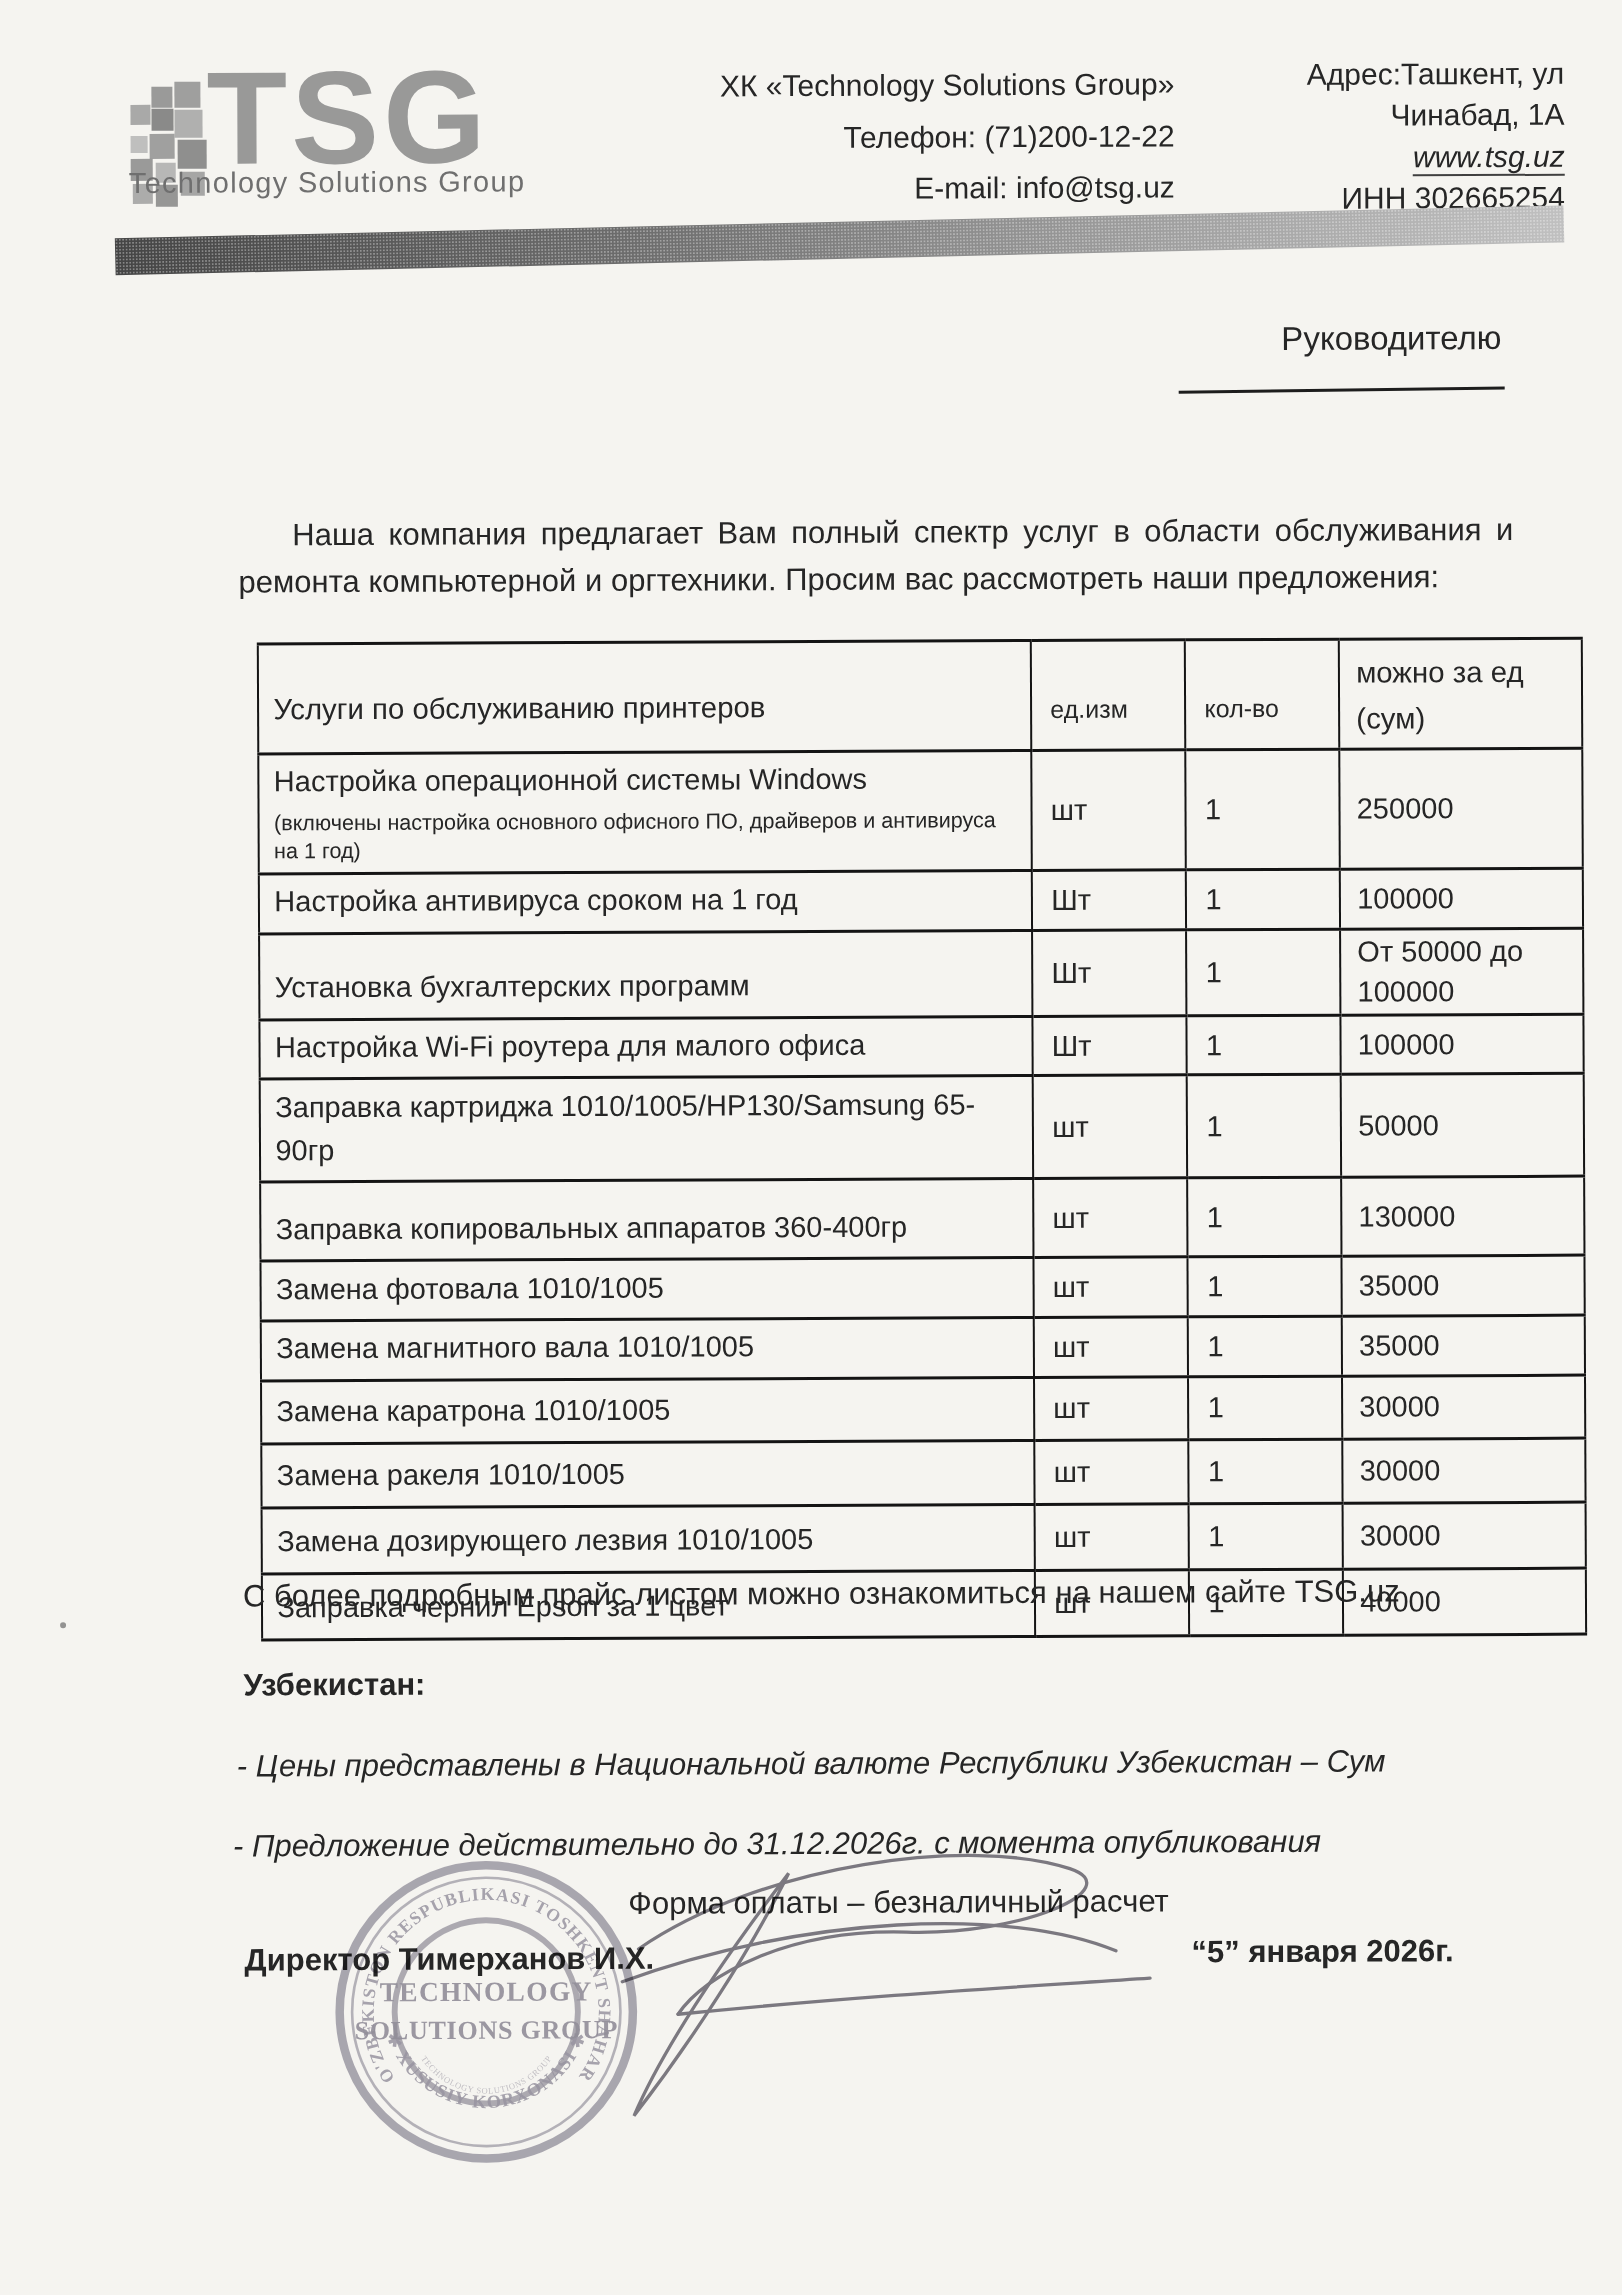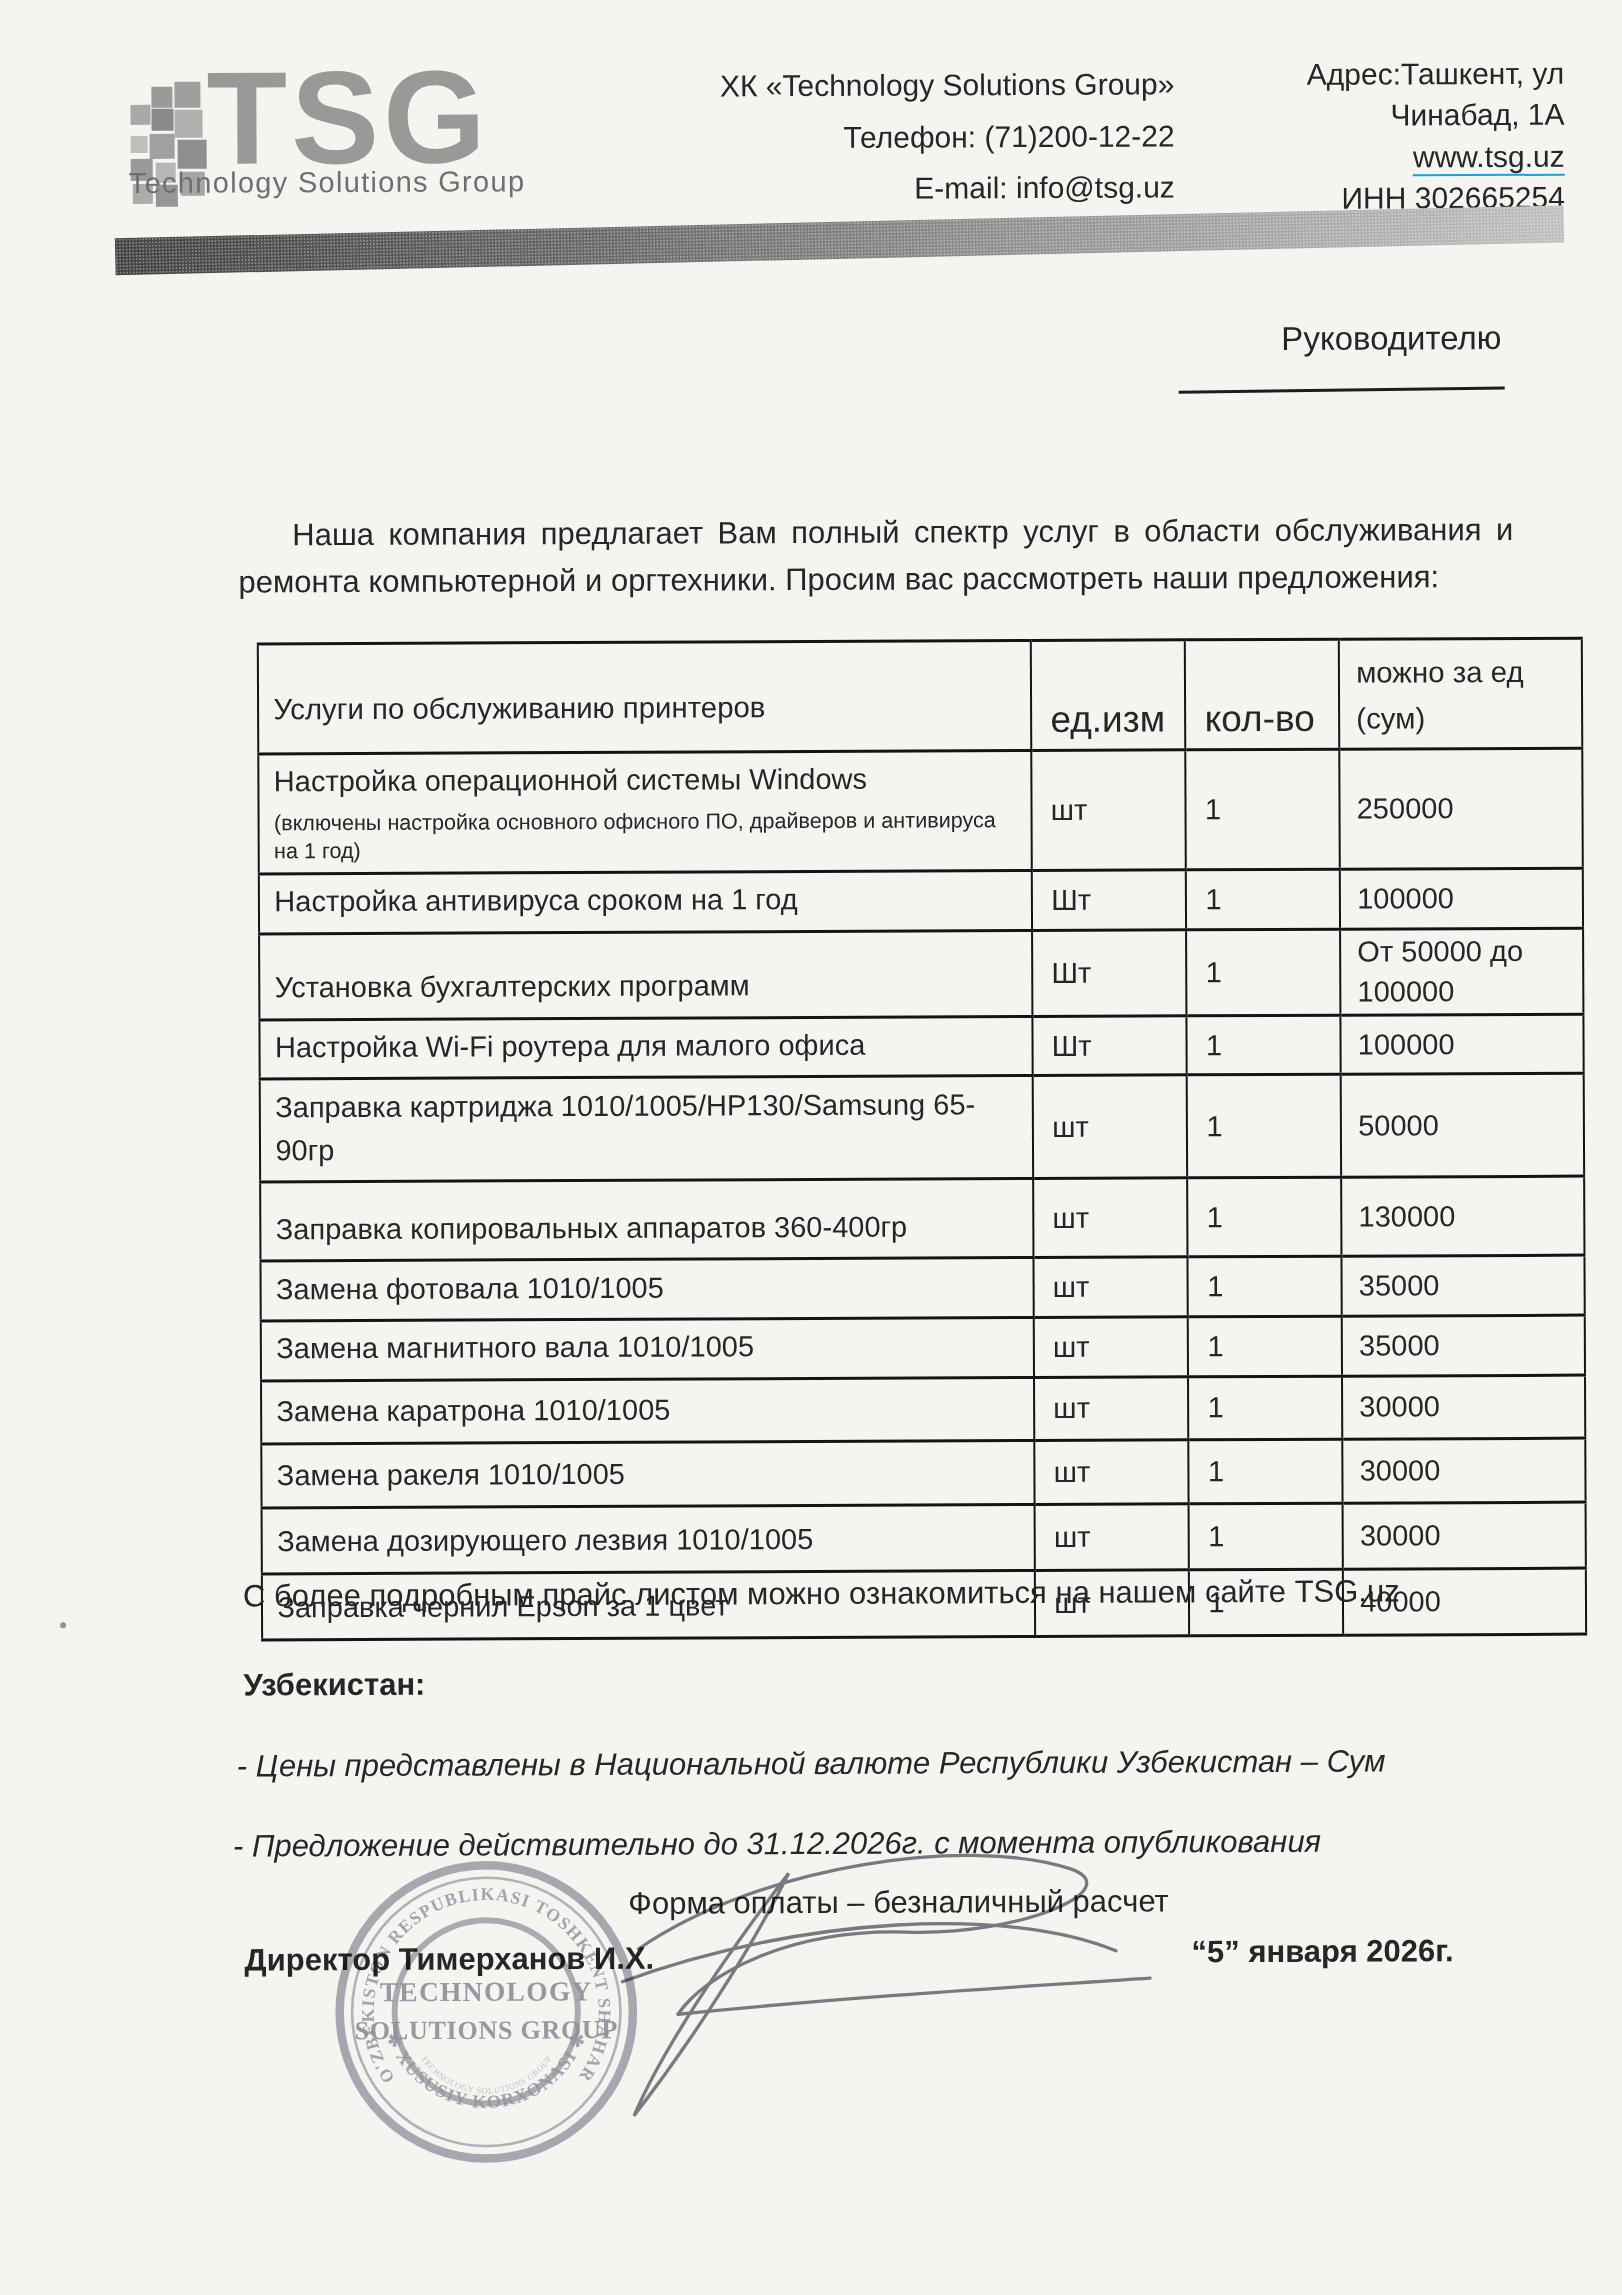--- a/index.html
+++ b/index.html
@@ -9,21 +9,21 @@
 
   
   .mosaic-sq{position:absolute;}
   .logo-tsg{position:absolute;left:211px;top:50px;font-size:132px;line-height:1;font-weight:bold;
             letter-spacing:3.9px;color:#919191;opacity:.92;}
   .logo-sub{position:absolute;left:133px;top:164px;font-size:29px;color:#6f6f6f;letter-spacing:1.3px;}
   .company-block{position:absolute;left:707px;top:60px;width:472px;text-align:right;
                  font-size:30px;line-height:1.72;}
   .address-block{position:absolute;left:1237px;top:56px;width:332px;text-align:right;
                  font-size:30px;line-height:1.38;}
-  .site-link{border-bottom:2px solid #0ea5e9;padding-bottom:1.3px;}
+  .site-link{border-bottom:2px solid #404040;padding-bottom:1.3px;font-style:italic;}
   .gray-bar{position:absolute;left:119px;top:222px;width:1449px;height:37px;
             transform:rotate(-1.05deg);
             background:linear-gradient(90deg,#454545 0%,#6c6c6c 35%,#9a9a9a 68%,#c0c0c0 100%);}
   .gray-bar::after{content:"";position:absolute;inset:0;
             background-image:radial-gradient(rgba(255,255,255,.35) 0.7px,transparent 0.7px);
             background-size:3.3px 3.3px;}
 
   
   .recipient{position:absolute;left:1047px;top:322px;width:458px;text-align:right;font-size:33px;}
   .recipient-line{position:absolute;left:1182px;top:391px;width:326px;height:3.3px;background:#1d1d1d;
@@ -37,21 +37,21 @@
   .tbl-wrap{position:absolute;left:259px;top:640px;}
   table.price{border-collapse:collapse;table-layout:fixed;width:1237px;}
   table.price td{border:2px solid #141414;border-top-width:3.3px;border-bottom-width:3.3px;
                  font-size:29px;overflow:hidden;}
   td.c-service{width:746px;vertical-align:bottom;padding:5.2px 10.5px 7.9px 14.4px;line-height:1.5;}
   td.c-unit{width:133px;vertical-align:middle;padding-left:18.3px;}
   td.c-qty{width:133px;vertical-align:middle;padding-left:18.3px;}
   td.c-price{width:224px;vertical-align:middle;padding-left:15.7px;line-height:1.4;}
   tr.hdr td{vertical-align:bottom;}
   tr.hdr td.c-service{padding-bottom:21px;font-size:29.4px;}
-  tr.hdr td.c-unit,tr.hdr td.c-qty{padding-bottom:8px;font-size:37px;}
+  tr.hdr td.c-unit,tr.hdr td.c-qty{padding-bottom:25px;font-size:25px;}
   tr.hdr td.c-price{vertical-align:top;padding-top:9.2px;line-height:1.55;font-size:29.4px;}
   .svc-note{font-size:21.6px;line-height:1.28;margin-top:5.2px;}
 
   
   .f-line{position:absolute;font-size:31px;white-space:nowrap;}
   .pricelist-note{left:241px;top:1576px;}
   .note-heading{left:241px;top:1665px;font-weight:bold;}
   .note-italic1{left:234px;top:1746px;font-style:italic;}
   .note-italic2{left:230px;top:1826px;font-style:italic;}
   .payment{left:625px;top:1885px;}

